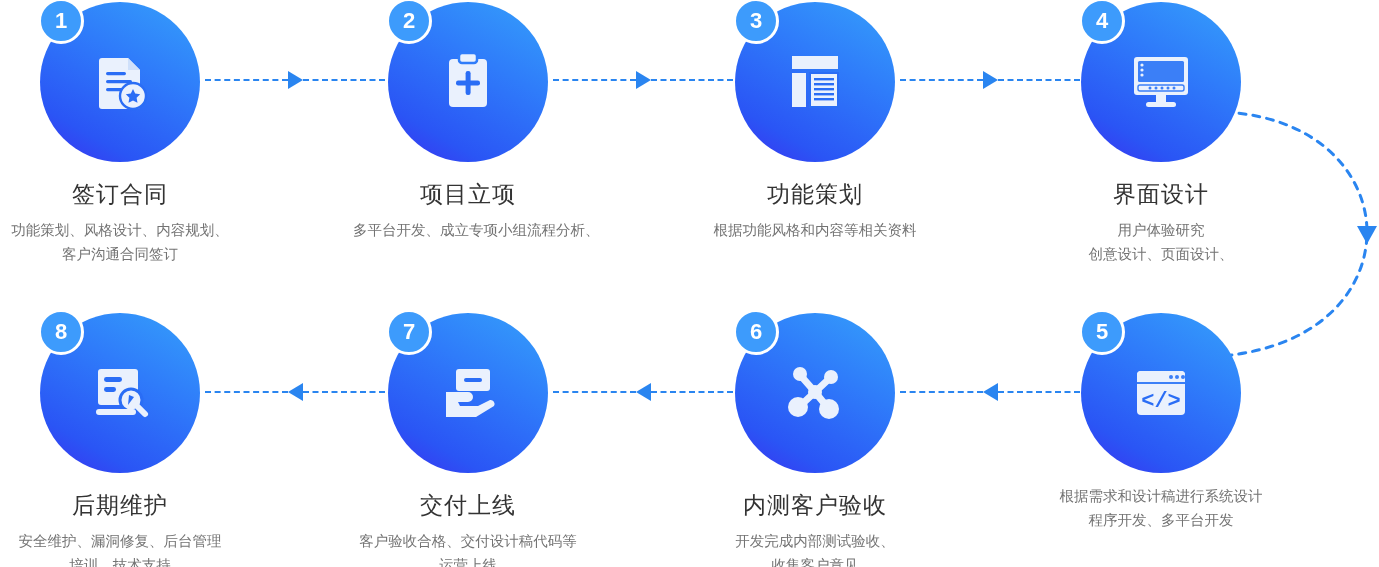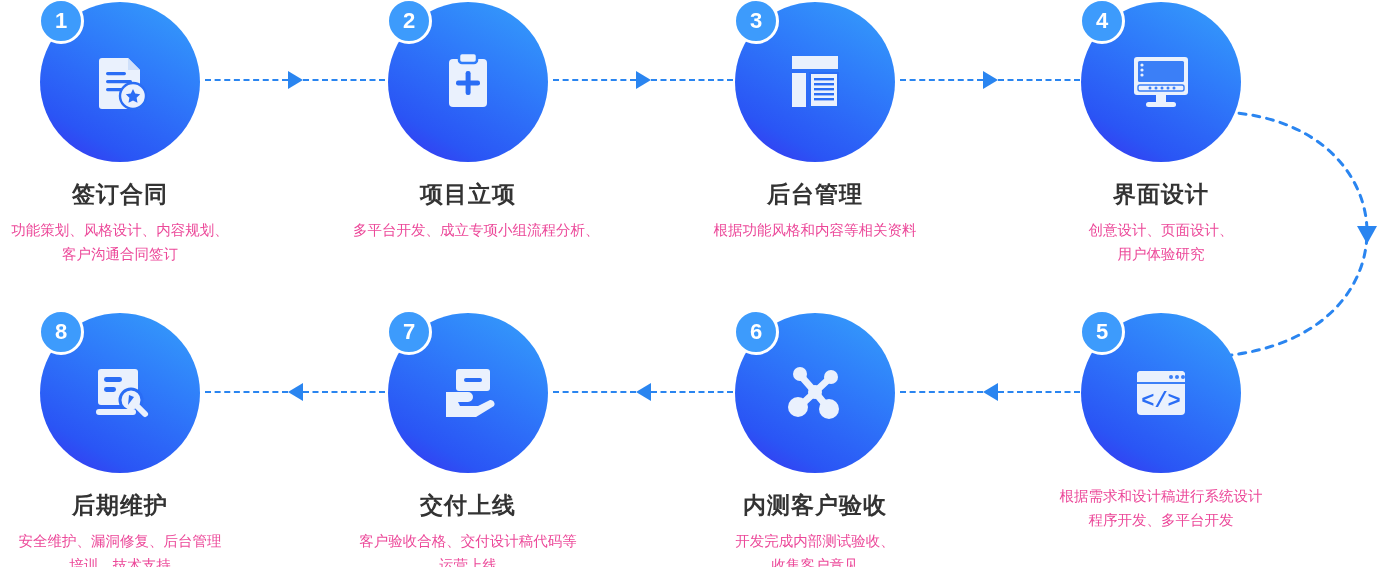--- a/index.html
+++ b/index.html
@@ -61,30 +61,30 @@
     display: flex;
     align-items: center;
     justify-content: center;
     z-index: 2;
   }
   .glyph svg { display: block; }
 
   .step-title {
     margin-top: 20px;
     font-size: 23px;
-    font-weight: bold;
+    font-weight: normal;
     color: #333333;
     letter-spacing: 1px;
     line-height: 1.1;
     white-space: nowrap;
   }
   .step-desc {
     margin-top: 12px;
     font-size: 14.5px;
-    color: #ec4899;
+    color: #737373;
     line-height: 1.65;
     white-space: nowrap;
   }
   .step-desc div { white-space: nowrap; }
 
   
   .conn {
     position: absolute;
     height: 24px;
     display: flex;
@@ -216,21 +216,21 @@
           <rect x="26" y="22" width="28" height="34" fill="#eaf1fd" stroke="#2a6df5" stroke-width="2"></rect>
           <rect x="30" y="27" width="20" height="2.4" fill="#2a6df5"></rect>
           <rect x="30" y="32" width="20" height="2.4" fill="#2a6df5"></rect>
           <rect x="30" y="37" width="20" height="2.4" fill="#2a6df5"></rect>
           <rect x="30" y="42" width="20" height="2.4" fill="#2a6df5"></rect>
           <rect x="30" y="47" width="20" height="2.4" fill="#2a6df5"></rect>
         </svg>
       </div>
       <div class="badge">3</div>
     </div>
-    <div class="step-title">后台管理</div>
+    <div class="step-title">功能策划</div>
     <div class="step-desc">
       <div>根据功能风格和内容等相关资料</div>
     </div>
   </div>
 
   <div class="step" style="left:1046px; top:2px;">
     <div class="circle-wrap">
       <div class="circle"></div>
       <div class="glyph">
         <svg width="66" height="66" viewBox="0 0 66 66">
@@ -246,22 +246,22 @@
           <circle cx="40" cy="39" r="1.5" fill="#3b7ff7"></circle>
           <circle cx="46" cy="39" r="1.5" fill="#3b7ff7"></circle>
           <rect x="28" y="46" width="10" height="8" fill="#eaf1fd"></rect>
           <rect x="18" y="53" width="30" height="5" rx="2.5" fill="#eaf1fd"></rect>
         </svg>
       </div>
       <div class="badge">4</div>
     </div>
     <div class="step-title">界面设计</div>
     <div class="step-desc">
+      <div>用户体验研究</div>
       <div>创意设计、页面设计、</div>
-      <div>用户体验研究</div>
     </div>
   </div>
 
   <div class="step" style="left:1046px; top:313px;">
     <div class="circle-wrap">
       <div class="circle"></div>
       <div class="glyph">
         <svg width="64" height="64" viewBox="0 0 64 64">
           <rect x="8" y="10" width="48" height="44" rx="4" fill="#eaf1fd"></rect>
           <path d="M8 14 a4 4 0 0 1 4 -4 h40 a4 4 0 0 1 4 4 v7 H8 z" fill="#eaf1fd"></path>

